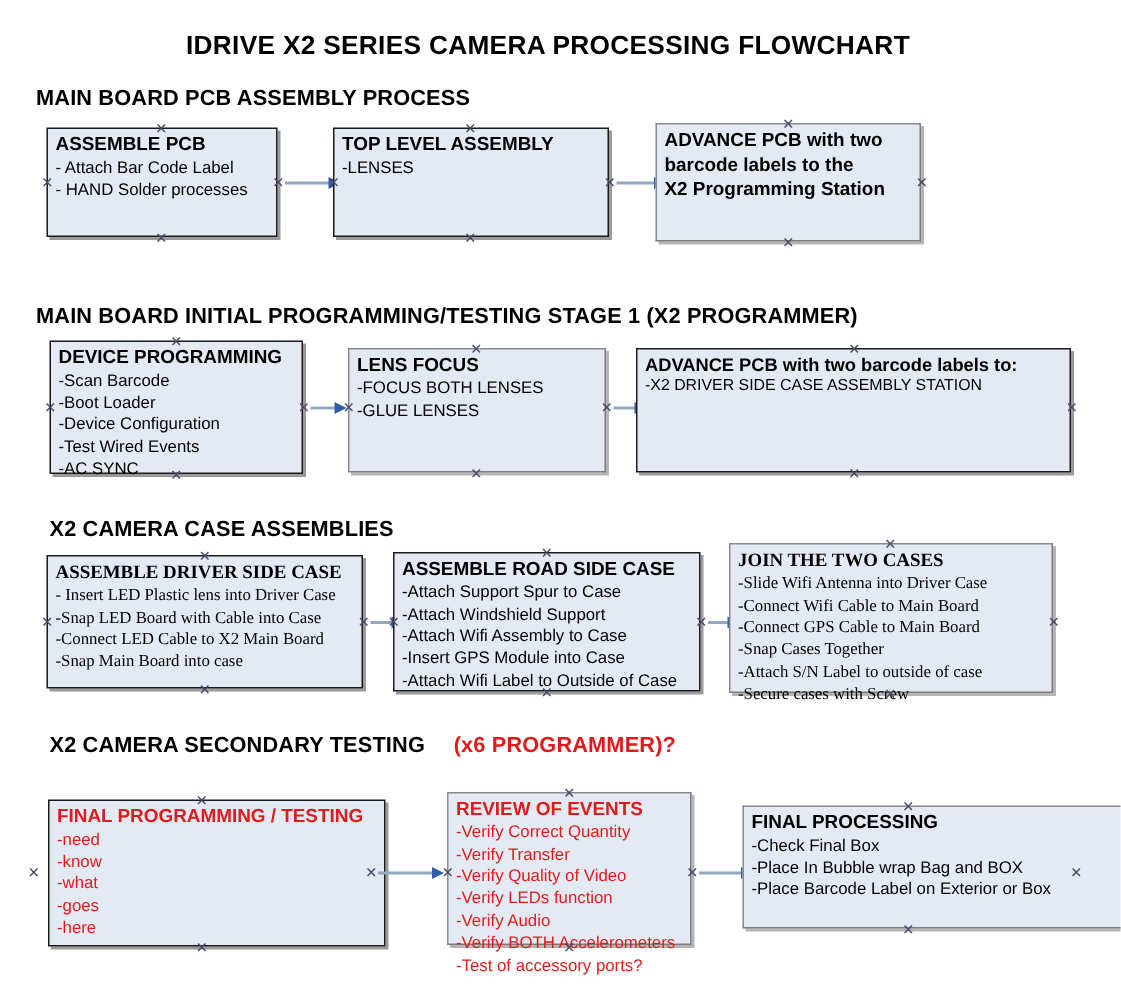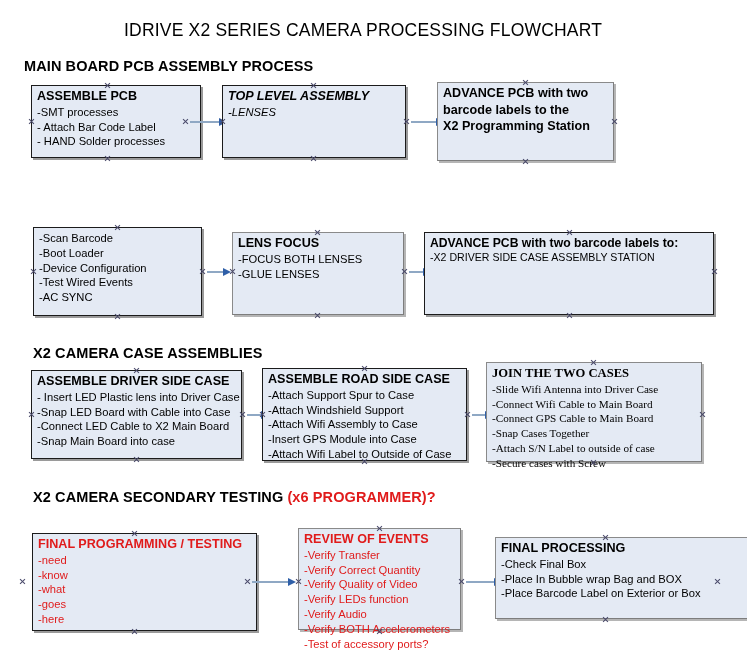--- a/index.html
+++ b/index.html
@@ -19,33 +19,34 @@
     position: absolute;
     left: 0; top: 0;
     width: 747px;
     height: 662px;
   }
 
   
   .doc-title {
     position: absolute;
     font-size: 17.5px;
-    font-weight: normal;
+    font-weight: bold;
     letter-spacing: 0.2px;
     white-space: nowrap;
   }
   .section-title {
     position: absolute;
     font-size: 14.5px;
     font-weight: bold;
     letter-spacing: 0.1px;
     white-space: nowrap;
   }
   .section-title .accent {
     color: #e01b1b;
+    margin-left: 15px;
   }
 
   
   .node {
     position: absolute;
     background: #e4eaf4;
     box-sizing: border-box;
     border: 1.4px solid #1b1b1b;
     box-shadow: 2px 2px 0 0 #9a9a9a;
     padding: 3px 4px 3px 5px;
@@ -119,55 +120,56 @@
 </style>
 </head>
 <body>
 
 <div id="canvas">
 
   <div class="doc-title" style="left:124px; top:20px;">IDRIVE X2  SERIES CAMERA PROCESSING FLOWCHART</div>
 
   <div class="section-title" style="left:24px; top:58px;">MAIN BOARD PCB ASSEMBLY PROCESS</div>
 
-  <div class="node" style="left:31px; top:85px; width:170px; height:73px;">
+  <div class="node" style="left:31px; top:85px; width:154px; height:73px;">
     <div class="n-title">ASSEMBLE PCB</div>
-    <div class="n-line">-SMT processes</div>
     <div class="n-line">- Attach Bar Code Label</div>
     <div class="n-line">- HAND Solder processes</div>
   </div>
   <div class="handle" style="left:104px; top:82px;"></div>
   <div class="handle" style="left:104px; top:155px;"></div>
   <div class="handle" style="left:28px;  top:118px;"></div>
   <div class="handle" style="left:182px; top:118px;"></div>
 
   <div class="arrow" style="left:190px; top:121px; width:30px;"></div>
 
-  <div class="node" style="left:222px; top:85px; width:184px; height:73px;font-style:italic;">
+  <div class="node" style="left:222px; top:85px; width:184px; height:73px;">
     <div class="n-title">TOP LEVEL ASSEMBLY</div>
     <div class="n-line">-LENSES</div>
   </div>
   <div class="handle" style="left:310px; top:82px;"></div>
   <div class="handle" style="left:310px; top:155px;"></div>
   <div class="handle" style="left:219px; top:118px;"></div>
   <div class="handle" style="left:403px; top:118px;"></div>
 
   <div class="arrow" style="left:411px; top:121px; width:26px;"></div>
 
   <div class="node gray-edge" style="left:437px; top:82px; width:177px; height:79px;">
     <div class="n-title">ADVANCE PCB with two</div>
     <div class="n-title-cont">barcode labels to the</div>
     <div class="n-title-cont"> X2 Programming Station</div>
   </div>
   <div class="handle" style="left:522px; top:79px;"></div>
   <div class="handle" style="left:522px; top:158px;"></div>
   <div class="handle" style="left:611px; top:118px;"></div>
 
+  <div class="section-title" style="left:24px; top:203px;">MAIN BOARD INITIAL PROGRAMMING/TESTING STAGE 1 (X2 PROGRAMMER)</div>
 
   <div class="node" style="left:33px; top:227px; width:169px; height:89px;">
+    <div class="n-title">DEVICE PROGRAMMING</div>
     <div class="n-line">-Scan Barcode</div>
     <div class="n-line">-Boot Loader</div>
     <div class="n-line">-Device Configuration</div>
     <div class="n-line">-Test Wired Events</div>
     <div class="n-line">-AC SYNC</div>
   </div>
   <div class="handle" style="left:114px; top:224px;"></div>
   <div class="handle" style="left:114px; top:313px;"></div>
   <div class="handle" style="left:30px;  top:268px;"></div>
   <div class="handle" style="left:199px; top:268px;"></div>
@@ -189,21 +191,21 @@
   <div class="node wide-title" style="left:424px; top:232px; width:290px; height:83px;">
     <div class="n-title">ADVANCE PCB with two barcode labels to:</div>
     <div class="n-line" style="font-size:10.6px;">-X2 DRIVER  SIDE  CASE  ASSEMBLY STATION</div>
   </div>
   <div class="handle" style="left:566px; top:229px;"></div>
   <div class="handle" style="left:566px; top:312px;"></div>
   <div class="handle" style="left:711px; top:268px;"></div>
 
   <div class="section-title" style="left:33px; top:345px;">X2 CAMERA CASE ASSEMBLIES</div>
 
-  <div class="node" style="left:31px; top:370px; width:211px; height:89px;">
+  <div class="node" style="left:31px; top:370px; width:211px; height:89px;font-family:Liberation Serif, serif;">
     <div class="n-title">ASSEMBLE DRIVER SIDE CASE</div>
     <div class="n-line">- Insert LED Plastic lens into Driver Case</div>
     <div class="n-line">-Snap LED Board with Cable into Case</div>
     <div class="n-line">-Connect LED Cable to X2 Main Board</div>
     <div class="n-line">-Snap Main Board into case</div>
   </div>
   <div class="handle" style="left:133px; top:367px;"></div>
   <div class="handle" style="left:133px; top:456px;"></div>
   <div class="handle" style="left:28px;  top:411px;"></div>
   <div class="handle" style="left:239px; top:411px;"></div>
@@ -252,22 +254,22 @@
   </div>
   <div class="handle" style="left:131px; top:530px;"></div>
   <div class="handle" style="left:131px; top:628px;"></div>
   <div class="handle" style="left:19px;  top:578px;"></div>
   <div class="handle" style="left:244px; top:578px;"></div>
 
   <div class="arrow" style="left:252px; top:581px; width:37px;"></div>
 
   <div class="node red gray-edge" style="left:298px; top:528px; width:163px; height:102px;">
     <div class="n-title">REVIEW OF EVENTS</div>
+    <div class="n-line">-Verify Correct Quantity</div>
     <div class="n-line">-Verify Transfer</div>
-    <div class="n-line">-Verify Correct Quantity</div>
     <div class="n-line">-Verify Quality of Video</div>
     <div class="n-line">-Verify LEDs function</div>
     <div class="n-line">-Verify Audio</div>
     <div class="n-line">-Verify BOTH Accelerometers</div>
     <div class="n-line">-Test of accessory ports?</div>
   </div>
   <div class="handle" style="left:376px; top:525px;"></div>
   <div class="handle" style="left:376px; top:628px;"></div>
   <div class="handle" style="left:295px; top:578px;"></div>
   <div class="handle" style="left:458px; top:578px;"></div>

